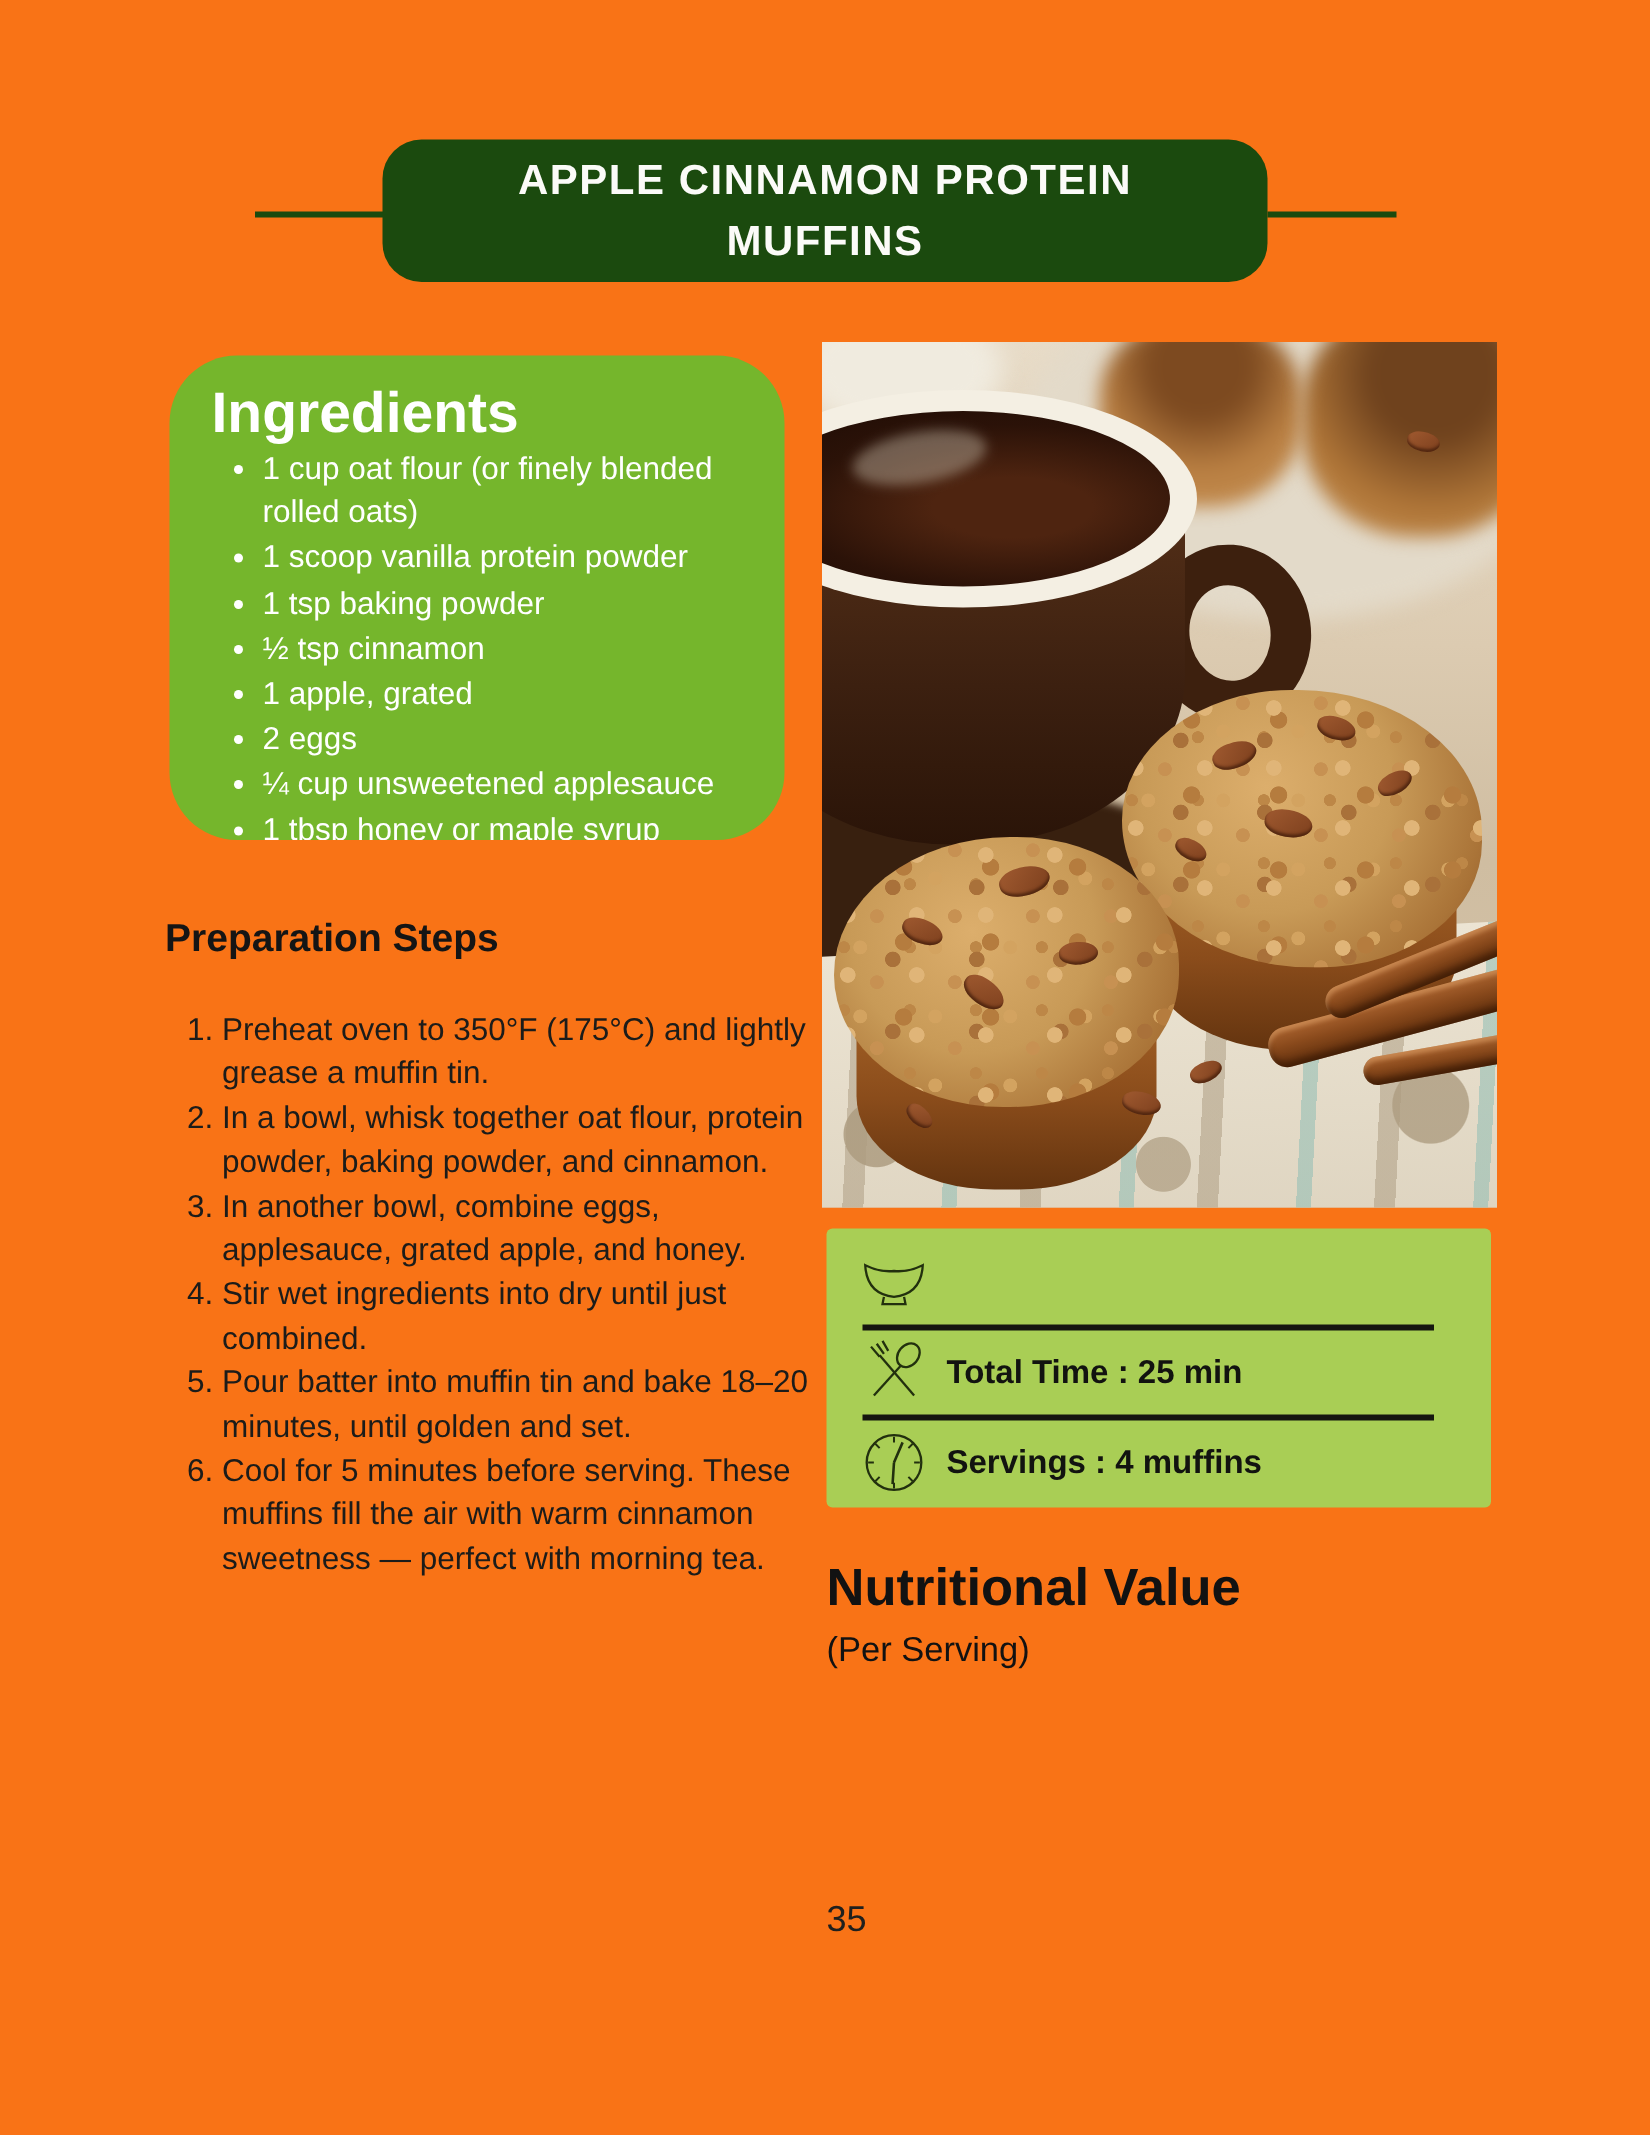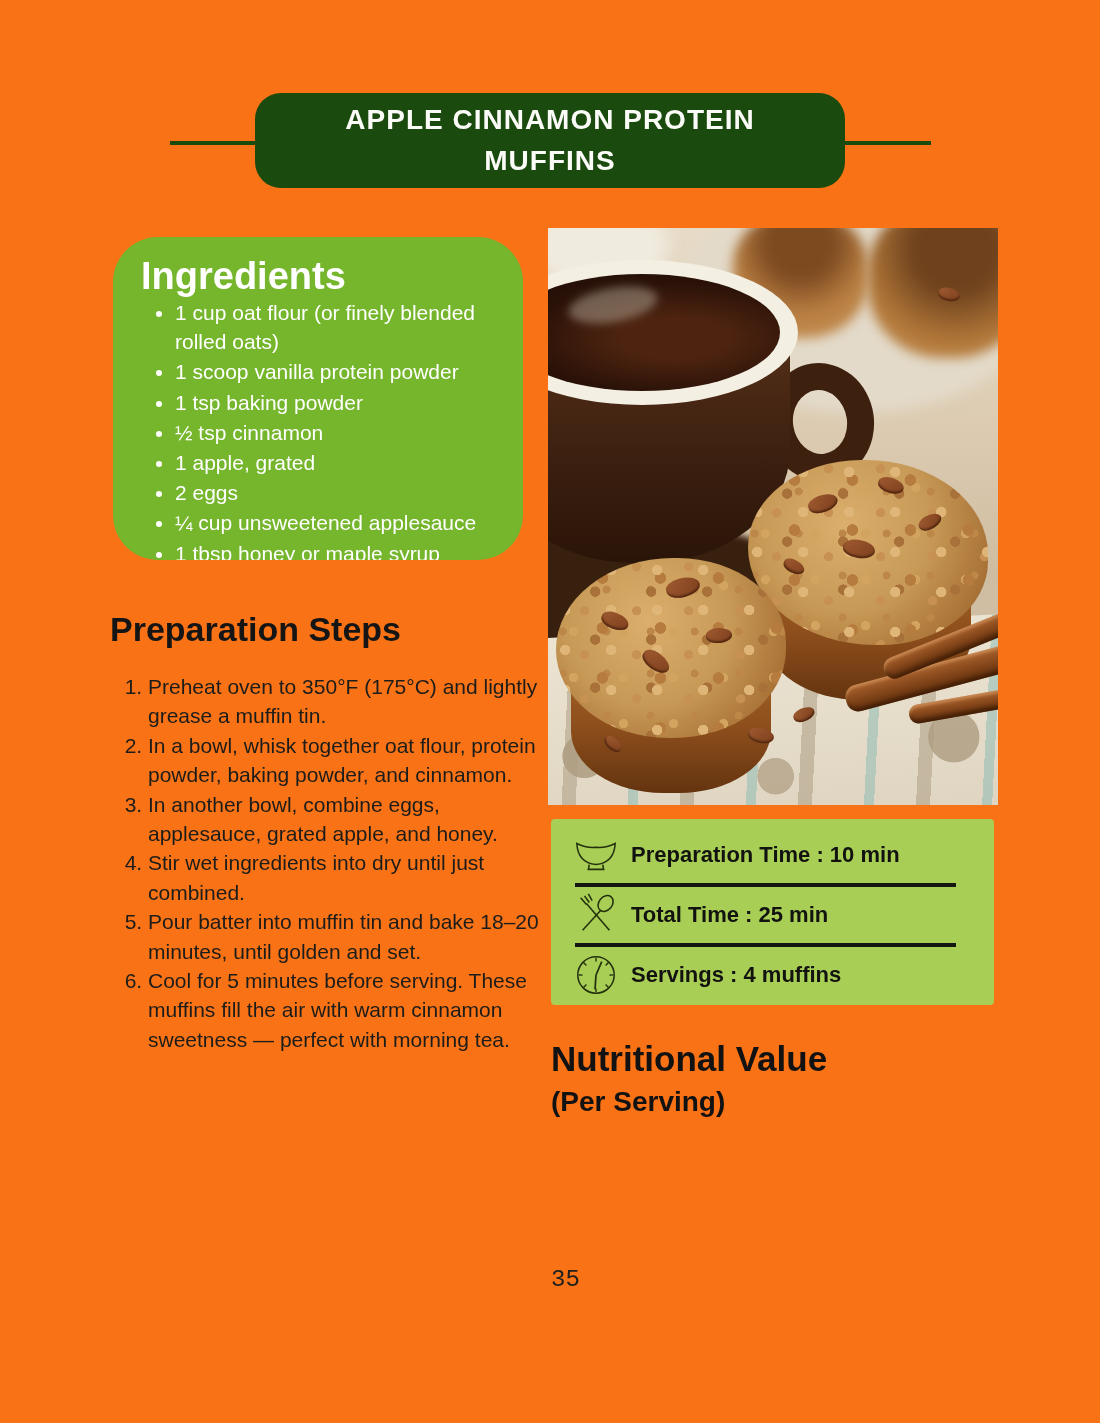--- a/index.html
+++ b/index.html
@@ -27,21 +27,21 @@
   .ingredients-box {
     position:absolute; left:113px; top:237px; width:410px; height:323px;
     background:#75b62c; border-radius:45px; padding:16px 14px 0 20px;
     color:#ffffff; overflow:hidden;
   }
   .ingredients-box h2 { font-size:38px; font-weight:800; color:#fff; margin:2px 0 0 8px; }
   .ingredients-box ul { list-style:disc outside; padding-left:42px; }
   .ingredients-box li { font-size:21px; line-height:1.39; margin-bottom:1px; }
 
   
-  .prep-heading { position:absolute; left:110px; top:610px; font-size:34px; font-weight:800; color:#151515; }
+  .prep-heading { position:absolute; left:110px; top:610px; font-size:26px; font-weight:800; color:#151515; }
   .steps { position:absolute; left:112px; top:672px; width:432px; }
   .steps ol { list-style:decimal outside; padding-left:36px; }
   .steps li { font-size:21px; line-height:1.4; color:#1c1c1a; }
   .steps li::marker { font-size:21px; }
 
   
   .photo { position:absolute; left:548px; top:228px; width:450px; height:577px; overflow:hidden;
     background:linear-gradient(180deg,#e8dcc8 0%,#dccbb1 35%,#cfbda1 60%,#d6c5ab 100%); }
   .photo * { position:absolute; }
   .ph-plate { left:130px; top:-45px; width:360px; height:230px; border-radius:50%;
@@ -101,26 +101,26 @@
     background:#a9ce55; border-radius:4px; padding:10px 0 0 0;
   }
   .info-row { display:flex; align-items:center; height:52px; padding-left:22px; }
   .info-row .icon { width:46px; height:44px; flex:0 0 46px; margin-right:12px; }
   .info-row .label { font-size:22px; font-weight:800; color:#121310; }
   .info-divider { height:4px; background:#15160f; margin:2px 38px 2px 24px; }
   .icon svg { width:100%; height:100%; }
 
   
   .nutrition-heading { position:absolute; left:551px; top:1039px; font-size:35px; font-weight:800; color:#121212; }
-  .nutrition-sub { position:absolute; left:551px; top:1086px; font-size:28px; font-weight:700; color:#121212; }
+  .nutrition-sub { position:absolute; left:551px; top:1086px; font-size:23px; font-weight:400; color:#121212; }
   .nutrition-text { position:absolute; left:554px; top:1138px; width:450px;
     font-size:22.5px; line-height:1.63; color:#1d1d1b; }
 
   .page-number { position:absolute; left:551px; top:1266px;
-    font-family:Liberation Mono, monospace; font-size:24px; color:#20201e; }
+    font-family:Liberation Sans, sans-serif; font-size:24px; color:#20201e; }
 </style>
 </head>
 <body>
 
 <div class="page">
 
   <div class="banner-line left"></div>
   <div class="banner-line right"></div>
   <div class="banner">
     <div class="title">APPLE CINNAMON PROTEIN MUFFINS</div>
@@ -195,21 +195,20 @@
   </div>
 
   <div class="info-box">
     <div class="info-row">
       <span class="icon">
         <svg viewBox="0 0 48 44" fill="none" stroke="#22300e" stroke-width="1.6">
           <path d="M4 10 Q5 30 24 32 Q43 30 44 10 Q34 15 24 14 Q14 15 4 10 Z"></path>
           <path d="M17 32 L16 37 L32 37 L31 32"></path>
         </svg>
       </span>
-      <span class="label">Preparation Time : 10 min</span>
     </div>
     <div class="info-divider"></div>
     <div class="info-row">
       <span class="icon">
         <svg viewBox="0 0 48 44" fill="none" stroke="#22300e" stroke-width="1.6">
           <ellipse cx="34" cy="10" rx="7" ry="9" transform="rotate(40 34 10)"></ellipse>
           <line x1="29" y1="17" x2="10" y2="38"></line>
           <path d="M8 4 L14 11 M12 2 L17 9 M16 0 L20 7"></path>
           <line x1="14" y1="10" x2="38" y2="38"></line>
         </svg>

